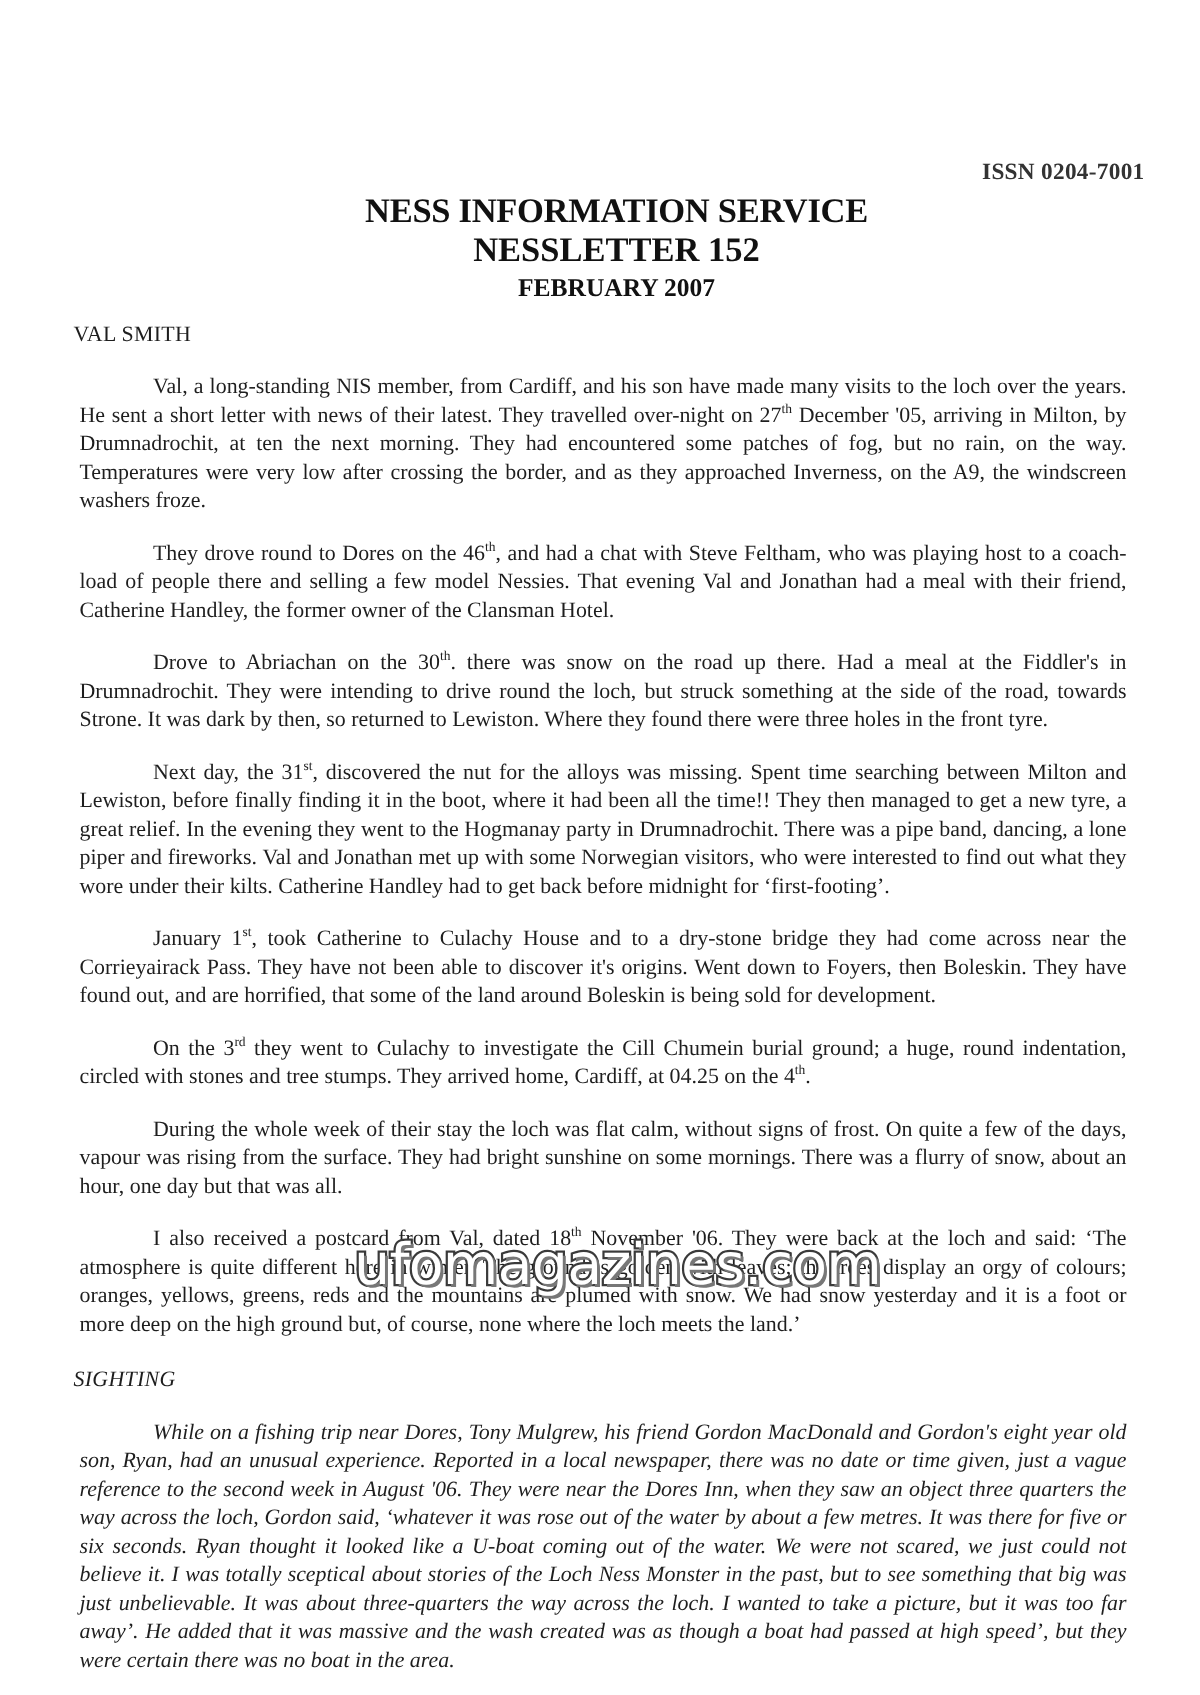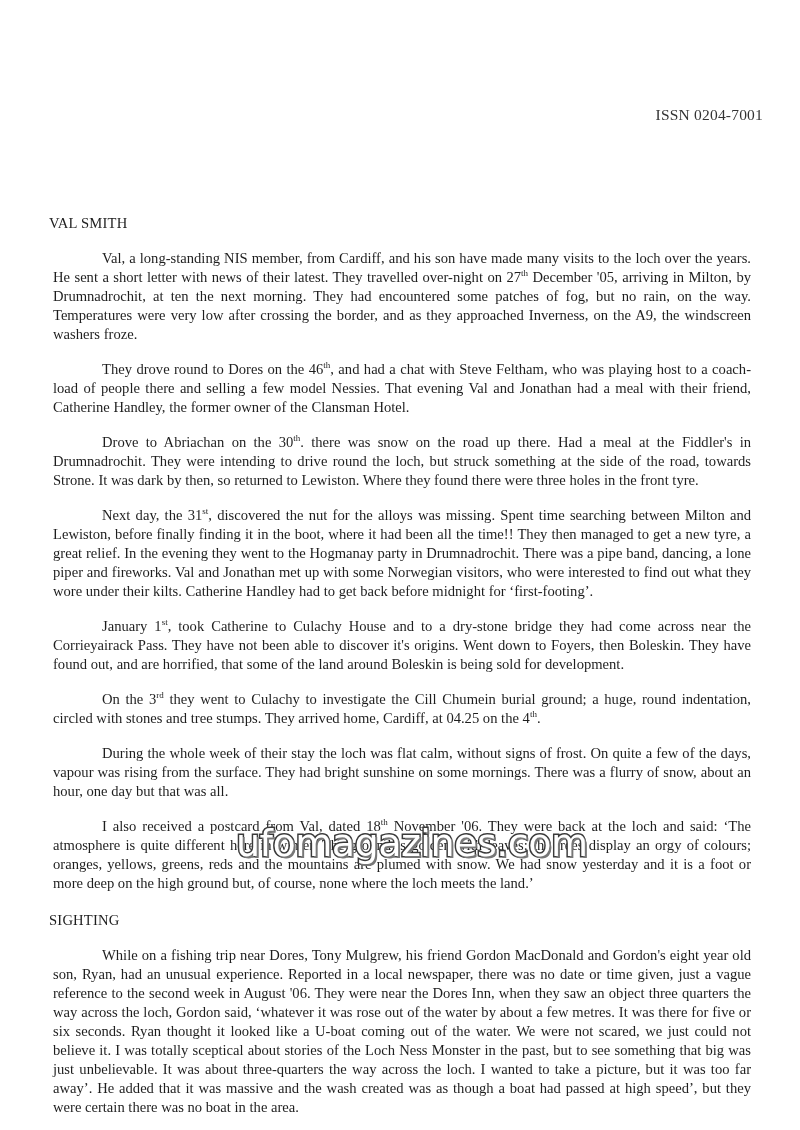--- a/index.html
+++ b/index.html
@@ -21,20 +21,21 @@
       width: 800px;
       height: 1130px;
     }
     .issn {
       position: absolute;
       top: 106px;
       right: 37px;
       font-size: 15.5px;
       color: #333;
       letter-spacing: 0.2px;
+      font-weight: bold;
     }
     .masthead {
       position: absolute;
       top: 128px;
       left: 0;
       width: 800px;
       text-align: center;
       font-weight: bold;
       color: #111;
     }
@@ -75,20 +76,21 @@
       margin: 16px;
       text-indent: 49px;
     }
     sup {
       font-size: 9px;
       line-height: 0;
       vertical-align: super;
     }
     .sighting-block {
       margin-top: 18px;
+      font-style: italic;
     }
     .watermark {
       position: absolute;
       left: 236px;
       top: 823px;
       font-family: "DejaVu Sans", "Liberation Sans", sans-serif;
       font-weight: normal;
       font-size: 38px;
       line-height: 40px;
       letter-spacing: -0.5px;
@@ -97,20 +99,25 @@
       paint-order: stroke fill;
       text-shadow: 2px 2px 0 #777;
     }
   </style>
 </head>
 <body>
 
 <div class="page">
   <div class="issn">ISSN 0204-7001</div>
 
+  <div class="masthead">
+    <div class="t1">NESS INFORMATION SERVICE</div>
+    <div class="t2">NESSLETTER 152</div>
+    <div class="t3">FEBRUARY 2007</div>
+  </div>
 
   <div class="content">
     <div>
       <h2 class="section-title">VAL SMITH</h2>
       <div>
           <p><span>Val, a long-standing NIS member, from Cardiff, and his son have made many visits to the loch over the years. He sent a short letter with news of their latest. They travelled over-night on 27</span><sup>th</sup><span> December '05, arriving in Milton, by Drumnadrochit, at ten the next morning. They had encountered some patches of fog, but no rain, on the way. Temperatures were very low after crossing the border, and as they approached Inverness, on the A9, the windscreen washers froze.</span></p>
           <p><span>They drove round to Dores on the 46</span><sup>th</sup><span>, and had a chat with Steve Feltham, who was playing host to a coach-load of people there and selling a few model Nessies. That evening Val and Jonathan had a meal with their friend, Catherine Handley, the former owner of the Clansman Hotel.</span></p>
           <p><span>Drove to Abriachan on the 30</span><sup>th</sup><span>. there was snow on the road up there. Had a meal at the Fiddler's in Drumnadrochit. They were intending to drive round the loch, but struck something at the side of the road, towards Strone. It was dark by then, so returned to Lewiston. Where they found there were three holes in the front tyre.</span></p>
           <p><span>Next day, the 31</span><sup>st</sup><span>, discovered the nut for the alloys was missing. Spent time searching between Milton and Lewiston, before finally finding it in the boot, where it had been all the time!! They then managed to get a new tyre, a great relief. In the evening they went to the Hogmanay party in Drumnadrochit. There was a pipe band, dancing, a lone piper and fireworks. Val and Jonathan met up with some Norwegian visitors, who were interested to find out what they wore under their kilts. Catherine Handley had to get back before midnight for ‘first-footing’.</span></p>
           <p><span>January 1</span><sup>st</sup><span>, took Catherine to Culachy House and to a dry-stone bridge they had come across near the Corrieyairack Pass. They have not been able to discover it's origins. Went down to Foyers, then Boleskin. They have found out, and are horrified, that some of the land around Boleskin is being sold for development.</span></p>

